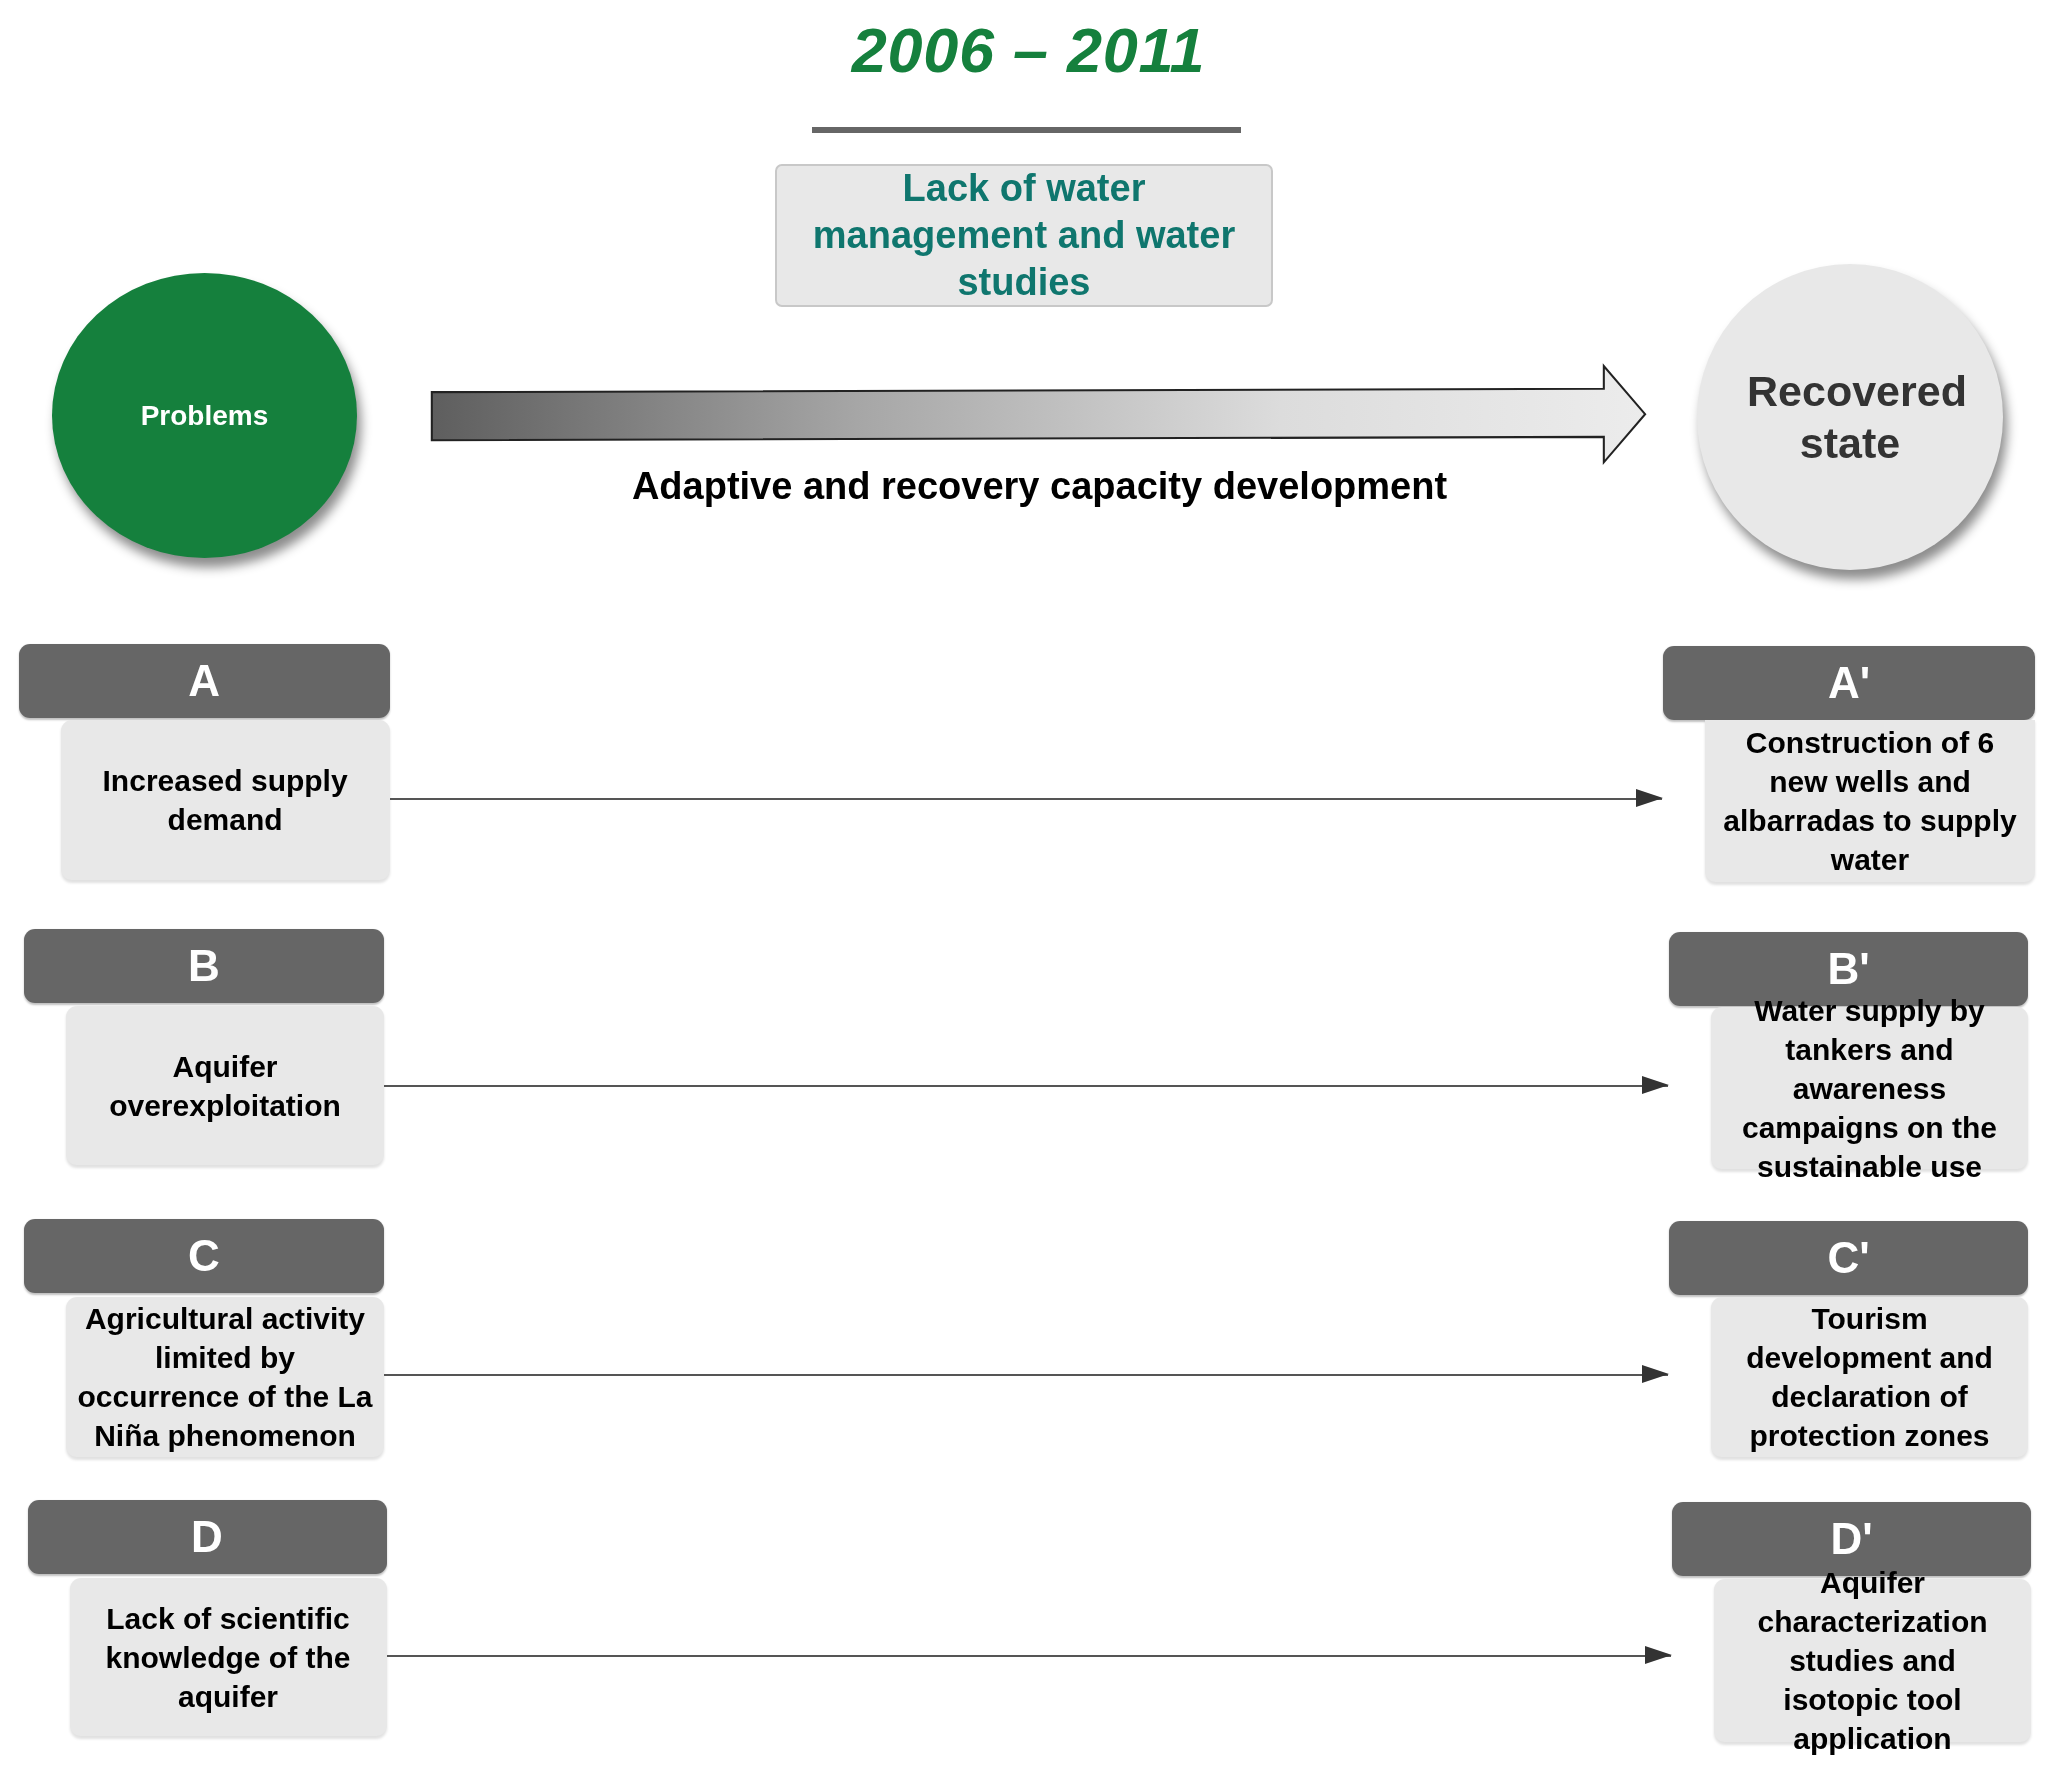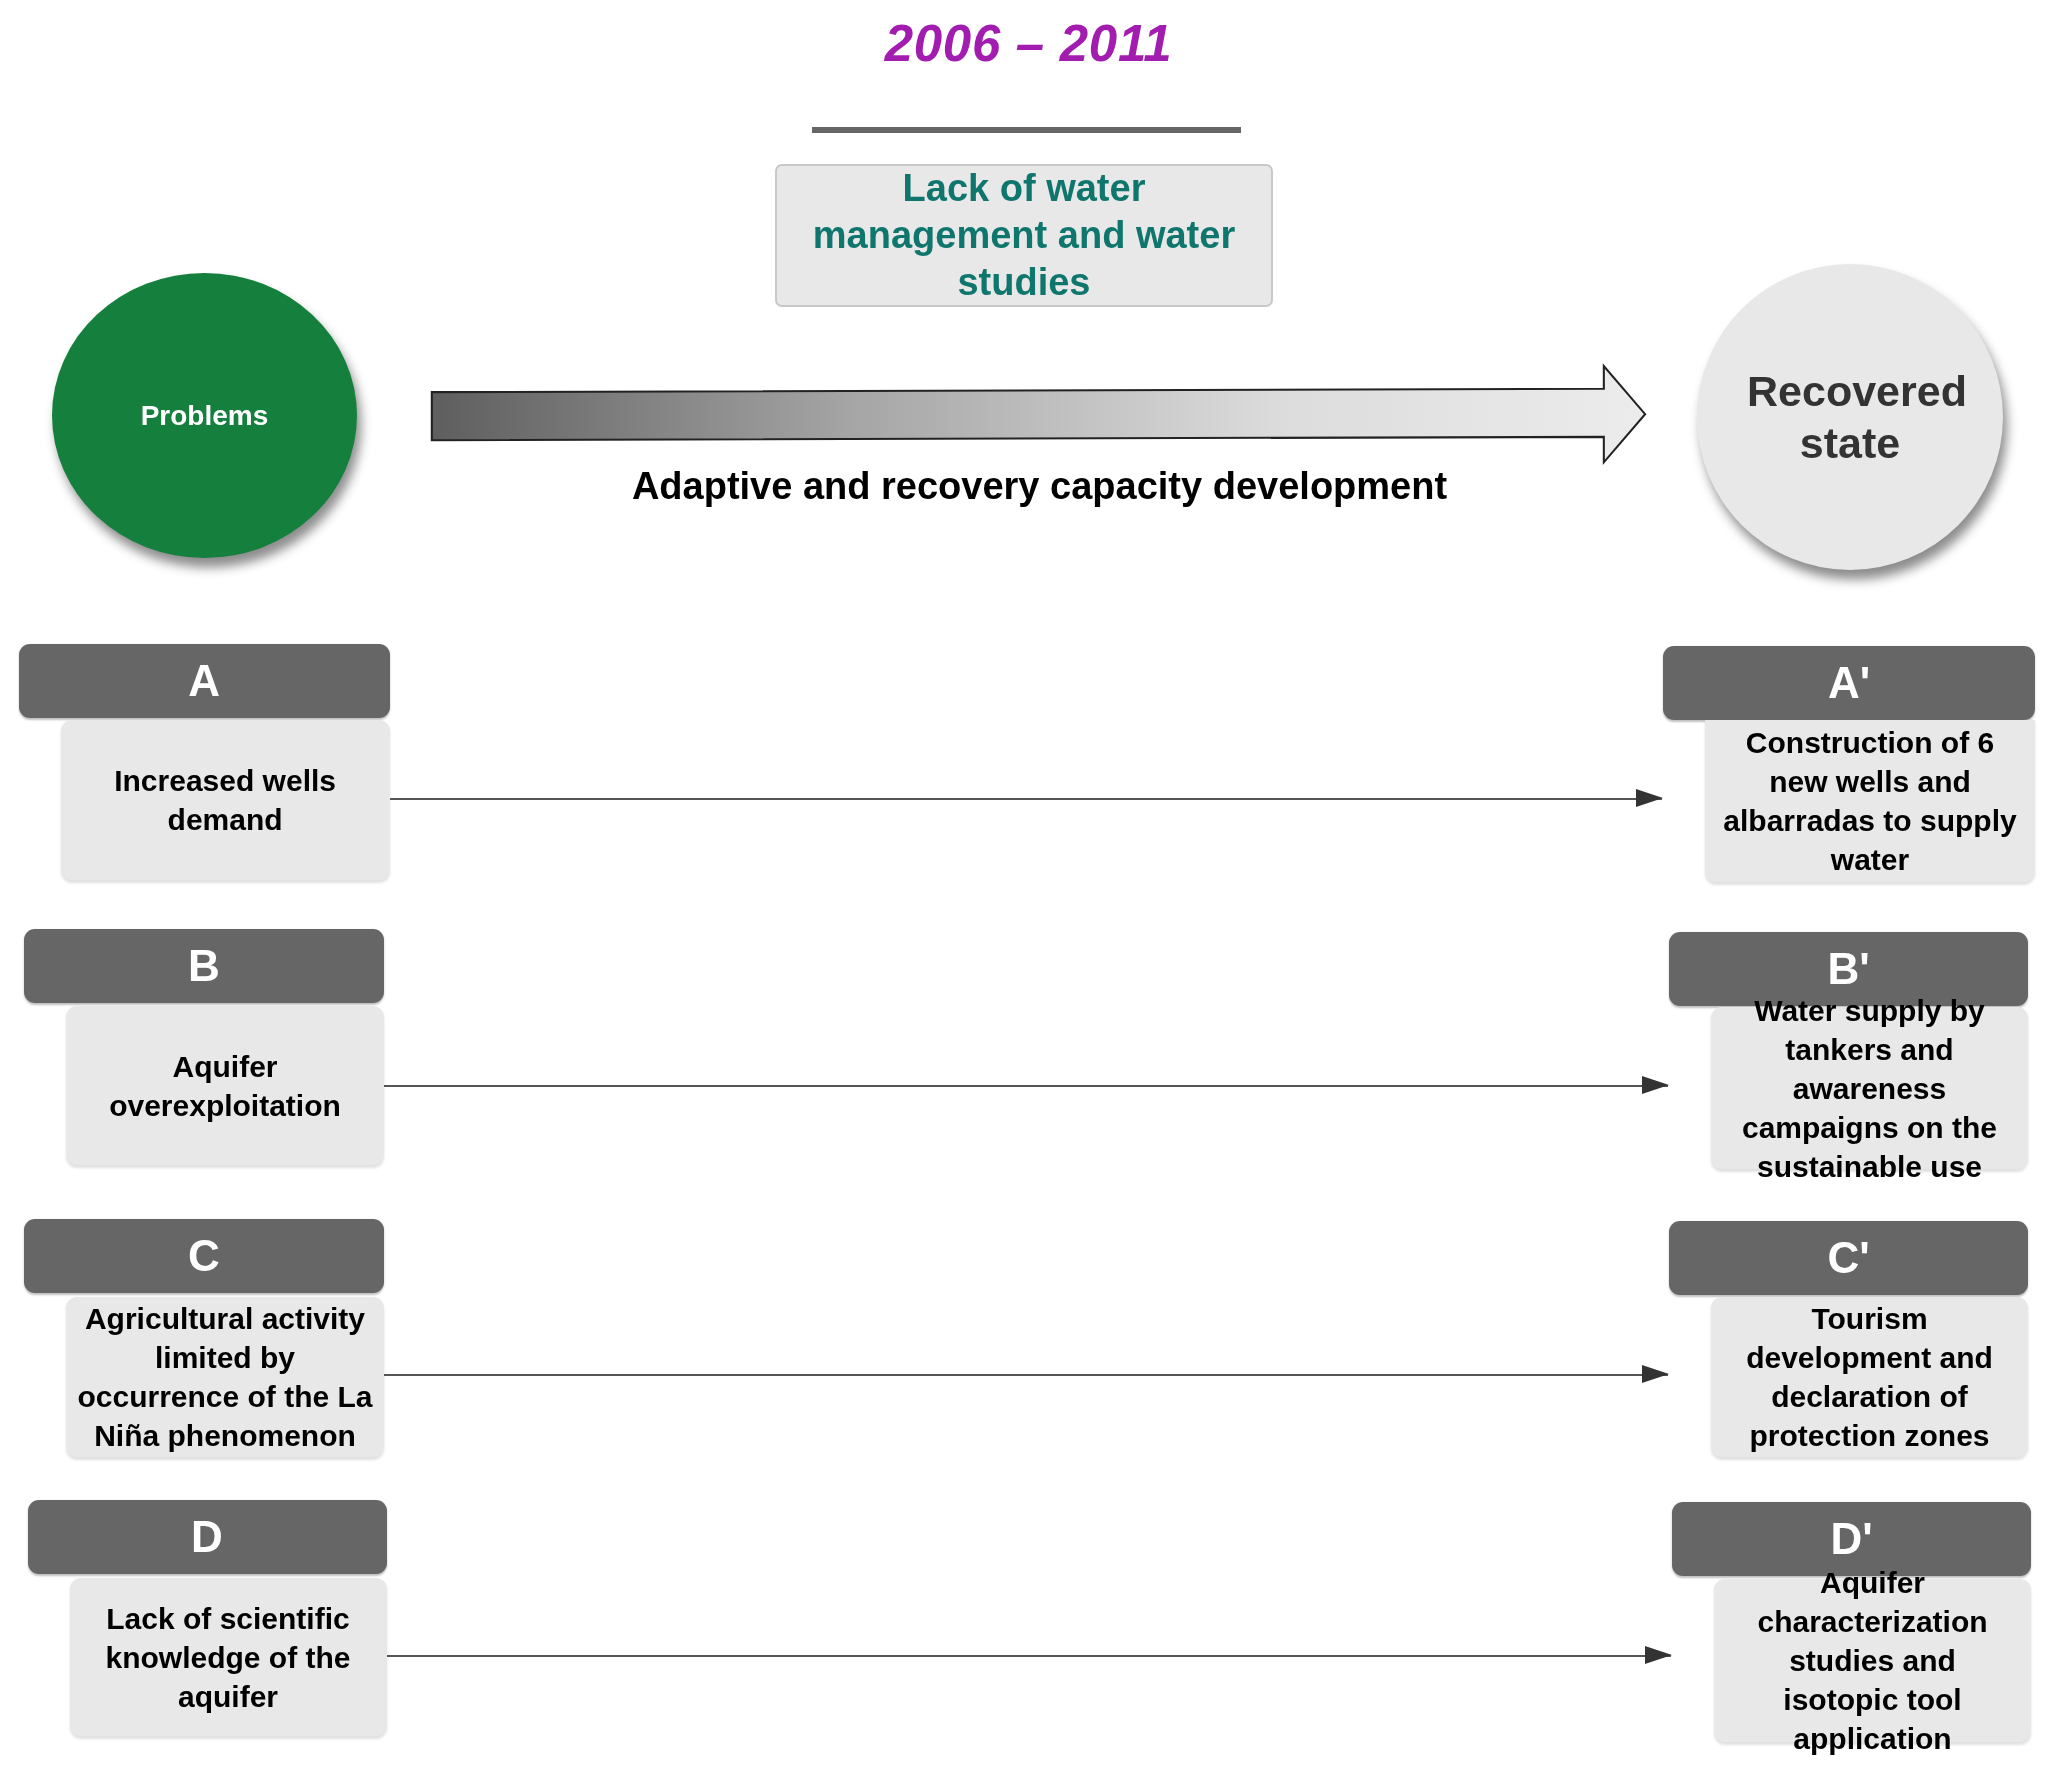--- a/index.html
+++ b/index.html
@@ -1,20 +1,20 @@
 <!DOCTYPE html>
 <html style="font-size:11px"><head>
 <meta charset="utf-8">
 <style>
   html, body { margin:0; padding:0; background:#ffffff; }
   body { width:2056px; height:1783px; position:relative; overflow:hidden;
          font-family:"Liberation Sans", sans-serif; }
   .abs { position:absolute; }
   .title { left:719px; top:13.8px; width:619px; text-align:center;
-           font-size:51px; font-weight:bold; font-style:italic; color:#a21caf; letter-spacing:0.7px; }
+           font-size:63px; font-weight:bold; font-style:italic; color:#15803d; letter-spacing:0.7px; }
   .rule { left:812px; top:127px; width:429px; height:5.5px; background:#666666; }
   .lack { left:775px; top:164px; width:498px; height:143px; background:#e8e8e8;
           border:2.1px solid #c8c8c8; border-radius:6.9px; display:flex; align-items:center;
           justify-content:center; text-align:center; font-size:38px; font-weight:bold;
           color:#0f766e; line-height:47px; box-sizing:border-box; padding:0 20.6px; }
   .circle { border-radius:50%; display:flex; align-items:center; justify-content:center;
             text-align:center; font-weight:bold; box-shadow:4.1px 9.6px 11px rgba(0,0,0,0.45); }
   .problems { left:52px; top:273px; width:305px; height:285px; background:#15803d;
               color:#ffffff; font-size:28px; }
   .recovered { left:1697px; top:264px; width:306px; height:306px; background:#e8e8e8;
@@ -58,21 +58,21 @@
 </svg>
 
 <div class="abs arrow-label">Adaptive and recovery capacity development</div>
 
 <div class="abs circle recovered">
   <span style="display:block;width:206px;">Recovered state</span>
 </div>
 
 <div class="card" style="left:18.6px;top:644px;width:371px;height:236px;">
   <div class="card-header" style="height:74px;">A</div>
-  <div class="card-body" style="top:76px;height:160px;">Increased wells demand</div>
+  <div class="card-body" style="top:76px;height:160px;">Increased supply demand</div>
 </div>
 <div class="card" style="left:24px;top:929px;width:360px;height:236px;">
   <div class="card-header" style="height:74px;">B</div>
   <div class="card-body" style="top:77px;height:159px;">Aquifer overexploitation</div>
 </div>
 <div class="card" style="left:24px;top:1219px;width:360px;height:238px;">
   <div class="card-header" style="height:74px;">C</div>
   <div class="card-body" style="top:78px;height:160px;">Agricultural activity limited by occurrence of the La Niña phenomenon</div>
 </div>
 <div class="card" style="left:27.5px;top:1500px;width:359px;height:236px;">

